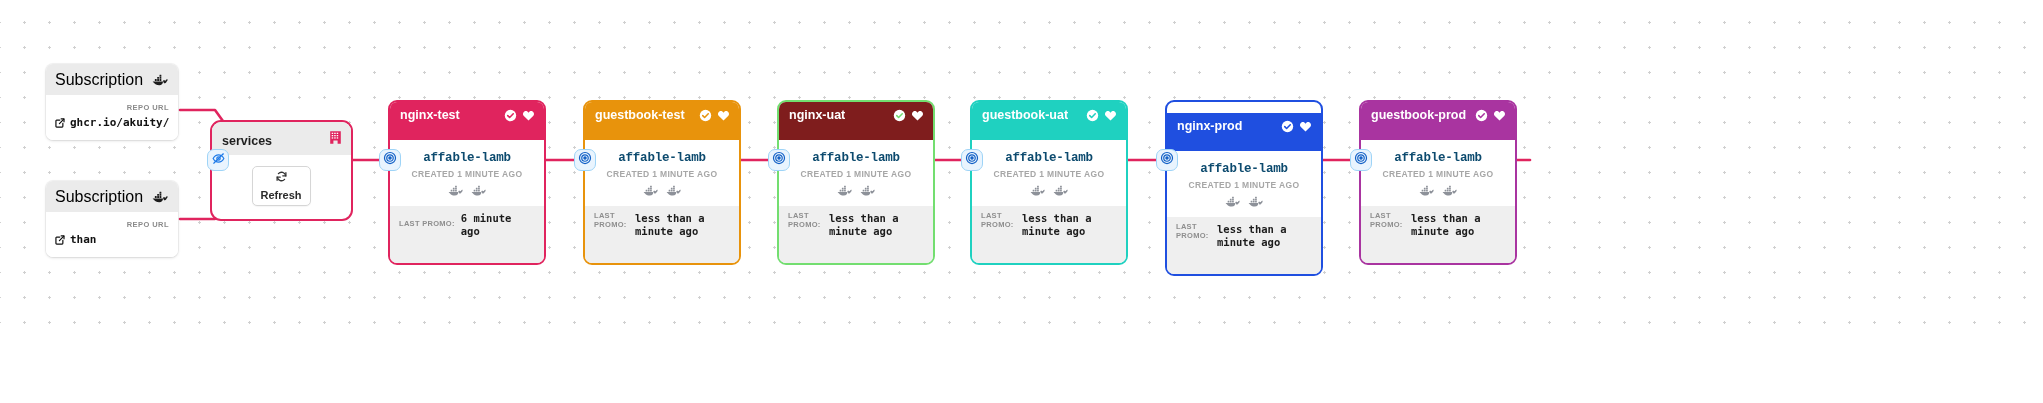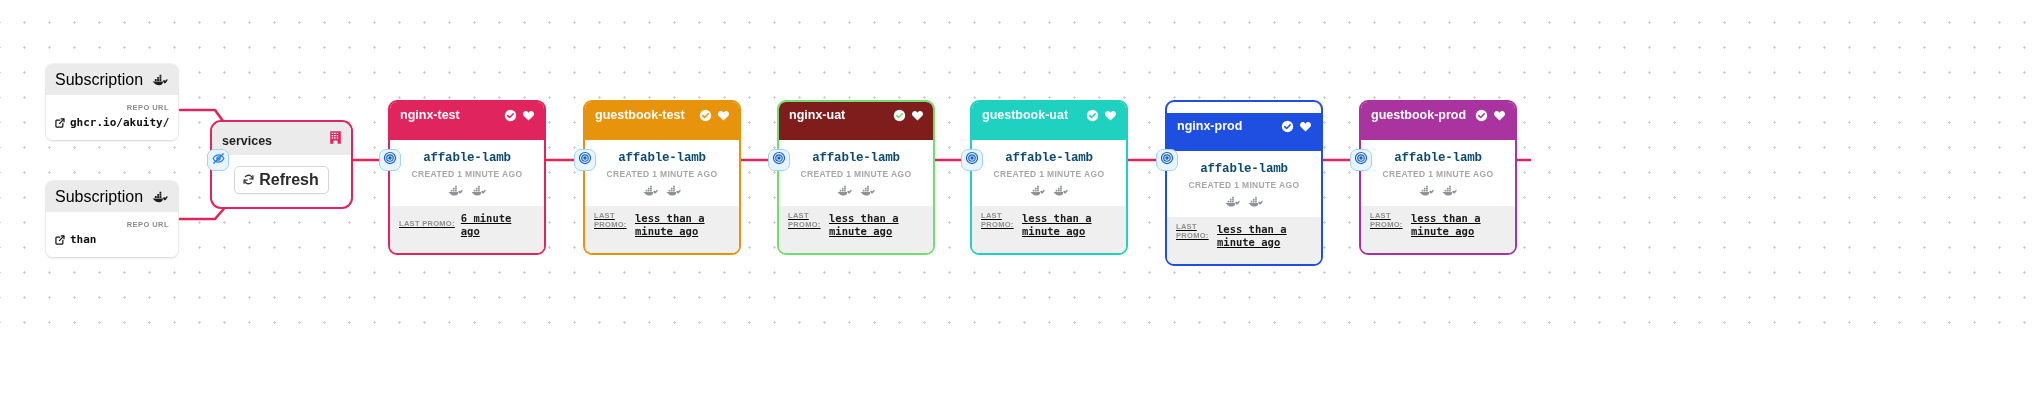--- a/index.html
+++ b/index.html
@@ -62,23 +62,24 @@
     display: flex; align-items: flex-end; justify-content: space-between;
   }
   .wh-title { font-size: 12.5px; font-weight: 700; color: #1f1f1f; }
   .wh-body { padding: 11px 10px 13px 10px; display: flex; justify-content: center; }
   .refresh-btn {
     display: inline-flex; align-items: center; gap: 5px;
     background: #fff;
     border: 1px solid #d6d6d6;
     border-radius: 5px;
     padding: 4px 9px 4px 8px;
-    font-size: 16px; font-weight: 600; color: #2b2b2b;
+    font-size: 11px; font-weight: 600; color: #2b2b2b;
     cursor: pointer;
     box-shadow: 0 1px 1px rgba(0,0,0,.04);
+    flex-direction: column;
   }
 
   
   .node-badge {
     position: absolute;
     width: 22px; height: 22px;
     border-radius: 7px;
     background: #e9f4fe;
     border: 1.5px solid #9ed4f7;
     display: flex; align-items: center; justify-content: center;
@@ -111,22 +112,22 @@
     font-size: 12.5px; font-weight: 700; color: #0c4a6e; letter-spacing: -.2px;
   }
   .freight-created {
     margin-top: 4px;
     font-size: 8.5px; font-weight: 600; color: #a7a7a7; letter-spacing: .35px;
   }
   .whales { margin-top: 6px; display: flex; justify-content: center; gap: 7px; }
   .whale { width: 16px; height: 12px; display: block; }
   .stage-foot {
     background: #efefef;
-    padding: 6px 9px 15px 9px;
-    display: flex; align-items: flex-start; gap: 7px; text-decoration: underline;
+    padding: 6px 9px 25px 9px;
+    display: flex; align-items: flex-start; gap: 7px;
   }
   .foot-label {
     font-size: 7.5px; font-weight: 700; color: #8e8e8e; letter-spacing: .3px;
     line-height: 1.18; flex: 0 0 auto; max-width: 34px;
   }
   .foot-value {
     font-family: "DejaVu Sans Mono", monospace;
     font-size: 10.5px; font-weight: 700; color: #1c1c1c; line-height: 1.22;
   }
   .stage-foot.single { align-items: center; justify-content: center; gap: 6px; }

